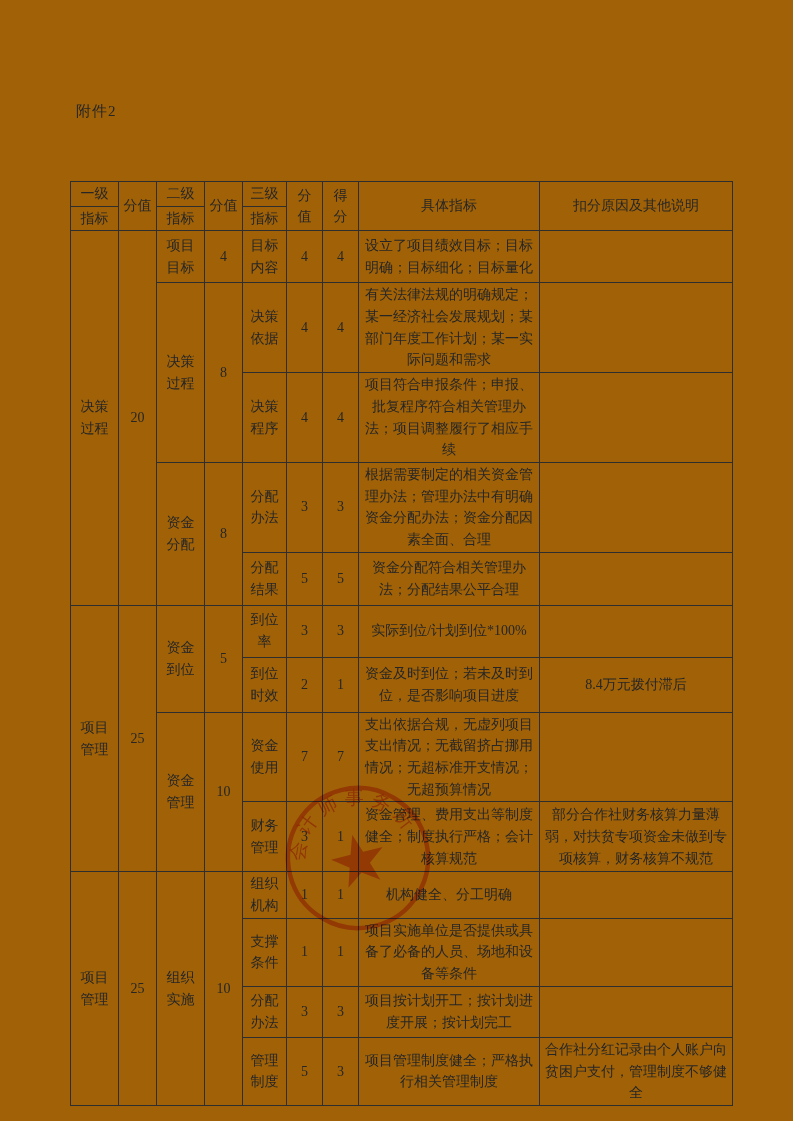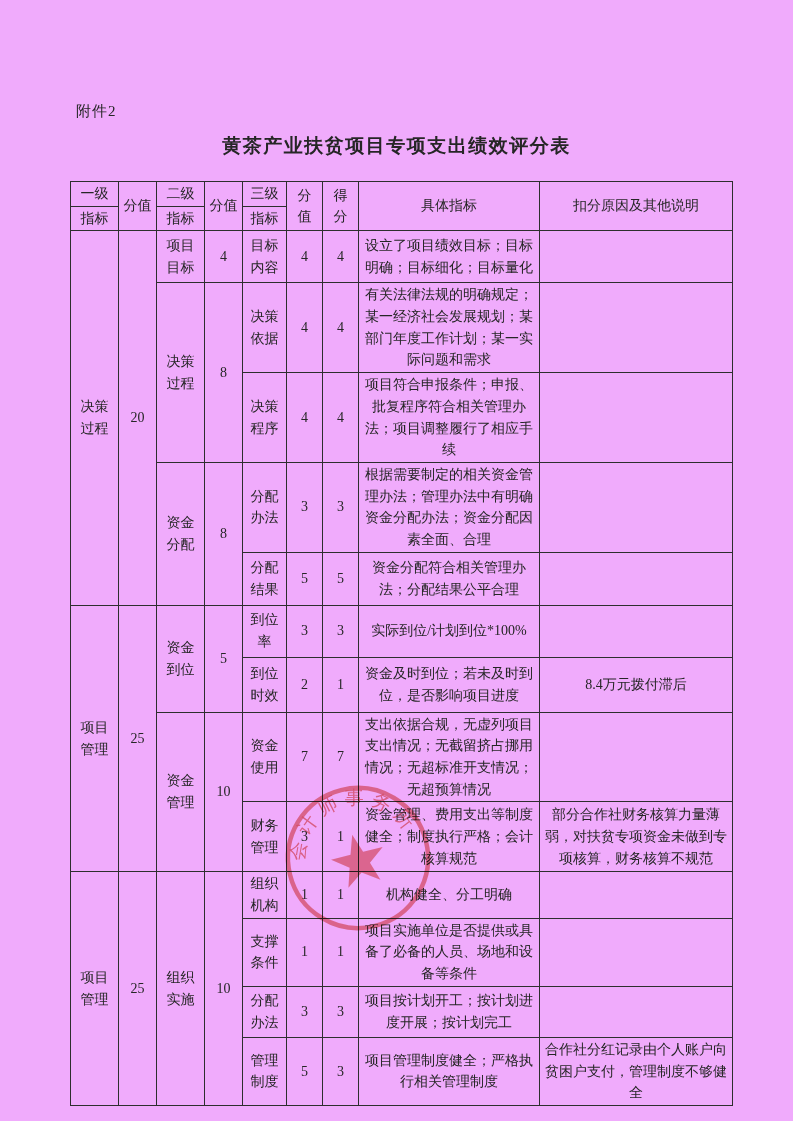--- a/index.html
+++ b/index.html
@@ -1,19 +1,19 @@
 <!DOCTYPE html>
 <html><head>
 <meta charset="utf-8">
 <style>
   html,body{margin:0;padding:0;background:#ffffff;}
   #page{
     position:relative;
     width:793px;height:1121px;
-    background:#f0abfc;
+    background:#a16207;
     font-family:"Liberation Serif","DejaVu Serif",serif;
     color:#262626;
     overflow:hidden;
   }
   .attach{
     position:absolute;left:76px;top:102px;
     font-size:15px;letter-spacing:1px;
   }
   .title{
     position:absolute;left:0;top:132px;width:793px;
@@ -66,21 +66,20 @@
   }
 </style>
 </head>
 <body>
 
 <div id="page">
 
   <div class="attach">附件2</div>
 
   <div class="title">
-    <div>黄茶产业扶贫项目专项支出绩效评分表</div>
   </div>
 
   <table class="score">
     <colgroup>
       <col style="width:48px">
         <col style="width:38px">
       <col style="width:48px">
         <col style="width:38px">
       <col style="width:44px">
         <col style="width:36px">

